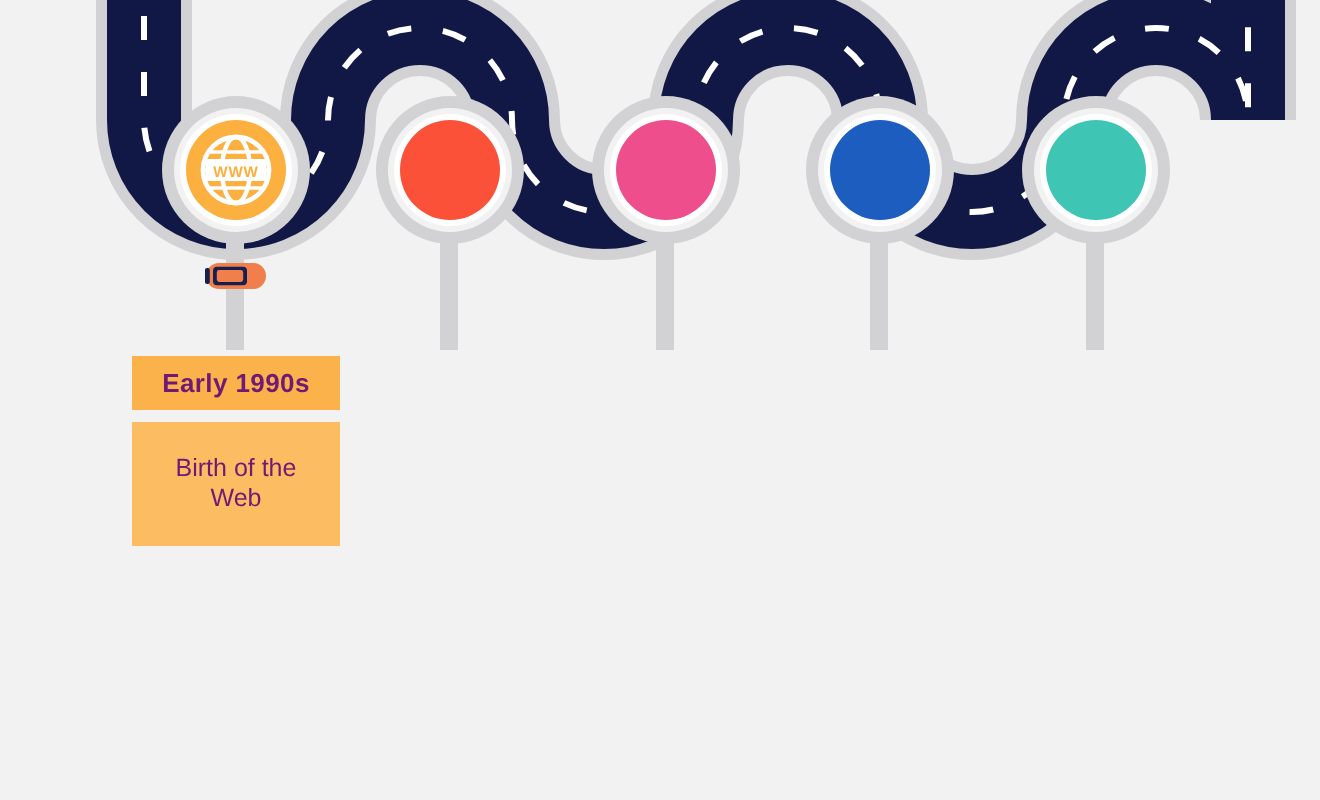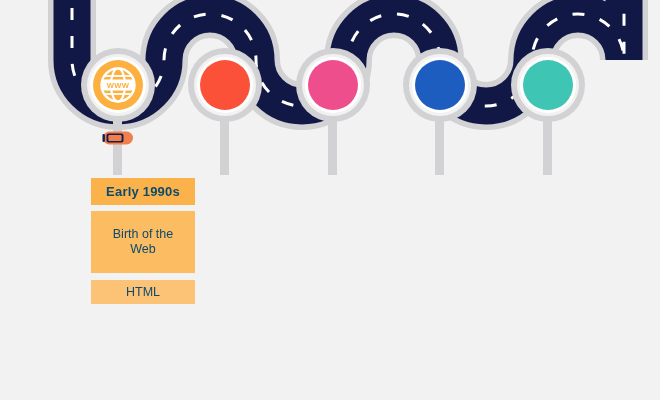--- a/index.html
+++ b/index.html
@@ -31,26 +31,25 @@
   }
   .label-stack {
     position: absolute;
     left: 66px;
     top: 178px;
     width: 104px;
   }
   .label-box {
     box-sizing: border-box;
     width: 104px;
-    color: #0c4a6e;
+    color: #701a75;
     text-align: center;
     display: flex;
     align-items: center;
     justify-content: center;
-    margin-left: 25px;
   }
   .label-era {
     height: 27px;
     background: #fbb24a;
     font-size: 13px;
     font-weight: bold;
     letter-spacing: 0.2px;
     margin-bottom: 6px;
   }
   .label-title {
@@ -164,16 +163,15 @@
       <rect x="-11.5" y="-4.6" width="17" height="9.2" rx="2" fill="#152050"></rect>
       <rect x="-9.6" y="-3" width="13.2" height="6" rx="1.2" fill="#f07f4b"></rect>
       <rect x="-15.5" y="-4" width="2.4" height="8" rx="1" fill="#152050"></rect>
     </g>
 
   </svg>
 
   <div class="label-stack">
     <div class="label-box label-era">Early 1990s</div>
     <div class="label-box label-title">Birth of the Web</div>
-    <div class="label-box label-item label-item-1">HTML</div>
   </div>
 
 </div>
 
 </body></html>

